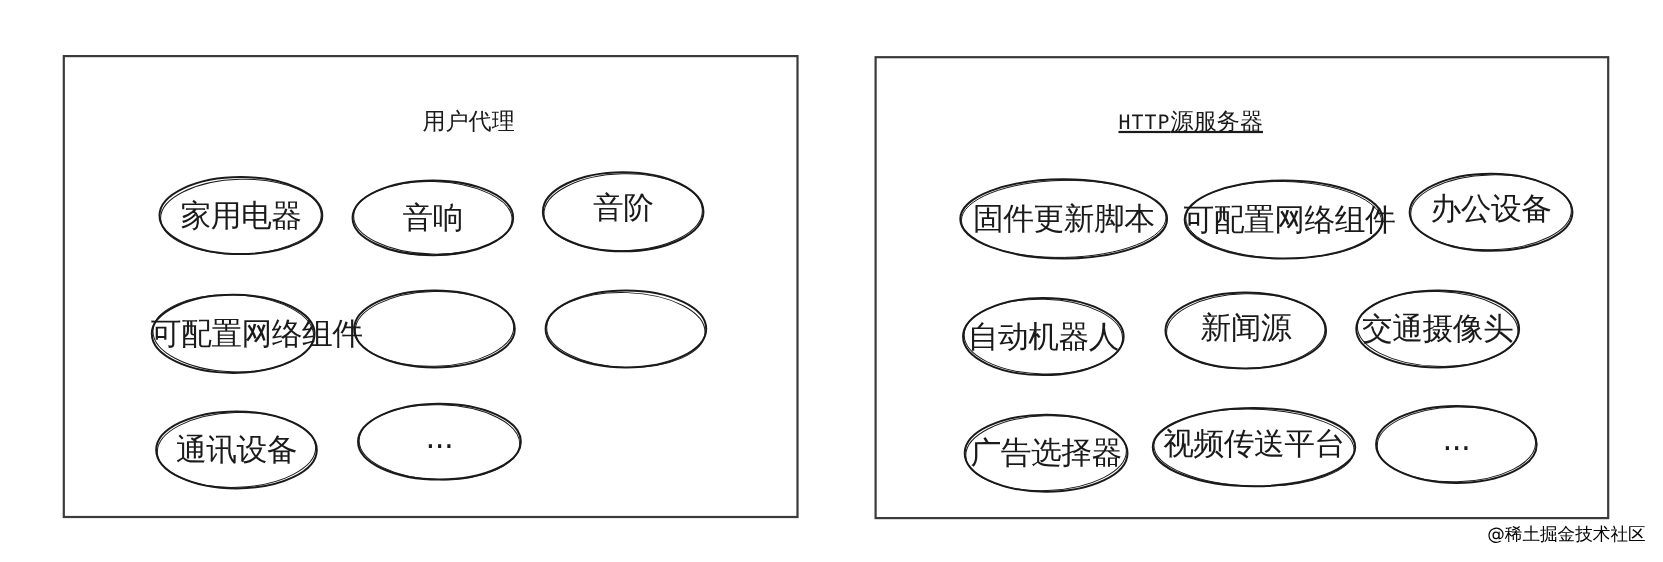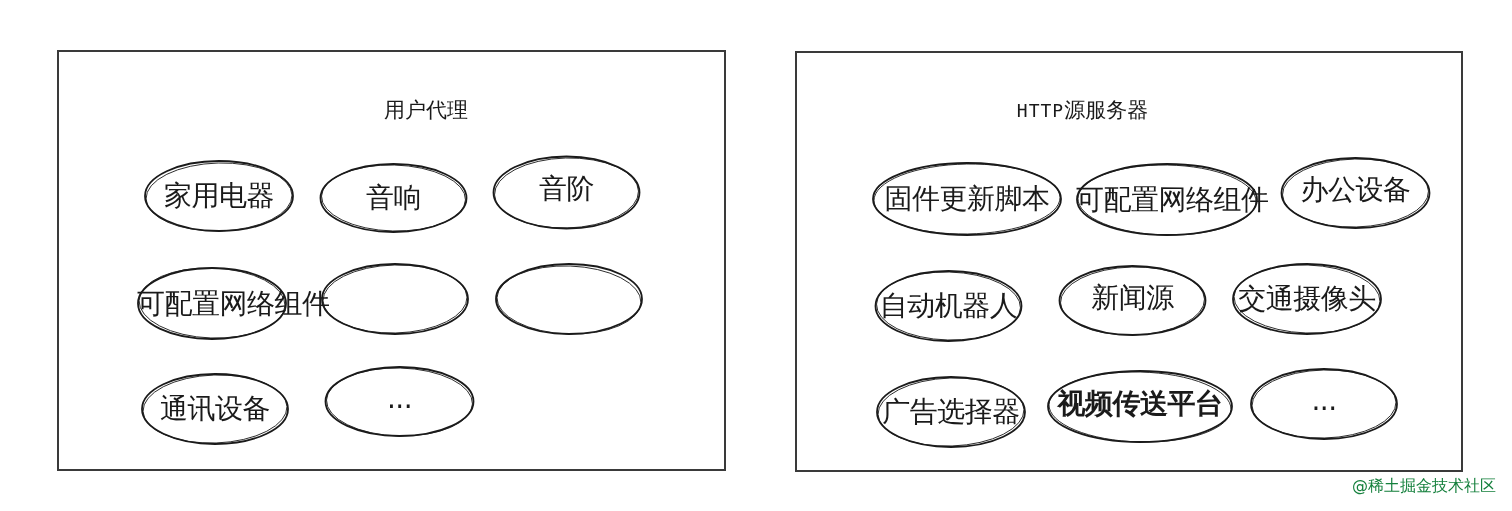--- a/index.html
+++ b/index.html
@@ -4,21 +4,21 @@
   <style>
     html, body { margin: 0; padding: 0; background: #ffffff; }
     body { width: 1512px; height: 511px; position: relative; overflow: hidden;
            font-family: "DejaVu Sans", sans-serif; color: #1a1a1a; }
     .panel { position: absolute; border: 2px solid #3a3a3a; box-sizing: border-box; background: #fff; }
     .panel-title { position: absolute; left: 0; right: 0; text-align: center; font-size: 21px; }
     .node { position: absolute; box-sizing: border-box; }
     .node svg { position: absolute; left: 0; top: 0; width: 100%; height: 100%; overflow: visible; }
     .node .label { position: absolute; left: 0; right: 0; top: 50%; transform: translateY(-50%);
                    text-align: center; font-size: 28px; white-space: nowrap; letter-spacing: -0.5px; }
-    .watermark { position: absolute; right: 16px; top: 476px; font-size: 16px; color: #15803d; }
+    .watermark { position: absolute; right: 16px; top: 476px; font-size: 16px; color: #000000; }
     .http { font-family: "DejaVu Sans Mono", monospace; letter-spacing: 1px; font-size: 18px; }
   </style>
 </head>
 <body>
 
 <div class="panel" style="left:57px; top:50px; width:669px; height:421px;"></div>
 <div class="panel-title" style="left:57px; width:738px; right:auto; top:96px;">用户代理</div>
 
 <div class="node" style="left:144px; top:160px; width:150px; height:72px;">
   <svg viewBox="0 0 150 72">
@@ -71,21 +71,21 @@
 </div>
 <div class="node" style="left:324px; top:366px; width:151px; height:71px;">
   <svg viewBox="0 0 151 71">
       <ellipse cx="75.5" cy="35.5" rx="74" ry="34.5" fill="none" stroke="#1a1a1a" stroke-width="1.8"></ellipse>
       <ellipse cx="75.5" cy="36" rx="73" ry="34" fill="none" stroke="#1a1a1a" stroke-width="0.9" transform="rotate(1.5 75.5 35.5)"></ellipse>
     </svg>
   <span class="label" style="margin-top:-4px;">...</span>
 </div>
 
 <div class="panel" style="left:795px; top:51px; width:668px; height:421px;"></div>
-<div class="panel-title" style="left:795px; width:575px; right:auto; top:96px;">
+<div class="panel-title" style="left:795px; width:575px; right:auto; top:96px;text-decoration:underline;">
   <span class="http">HTTP</span><span>源服务器</span>
 </div>
 
 <div class="node" style="left:872px; top:162px; width:190px; height:74px;">
   <svg viewBox="0 0 190 74">
       <ellipse cx="95" cy="37" rx="94" ry="36" fill="none" stroke="#1a1a1a" stroke-width="1.8"></ellipse>
       <ellipse cx="95" cy="37" rx="93" ry="35" fill="none" stroke="#1a1a1a" stroke-width="0.9" transform="rotate(-1 95 37)"></ellipse>
     </svg>
   <span class="label">固件更新脚本</span>
 </div>
@@ -126,21 +126,21 @@
   <span class="label">交通摄像头</span>
 </div>
 
 <div class="node" style="left:876px; top:376px; width:150px; height:72px;">
   <svg viewBox="0 0 150 72">
       <ellipse cx="75" cy="36" rx="74" ry="35" fill="none" stroke="#1a1a1a" stroke-width="1.8"></ellipse>
       <ellipse cx="75" cy="36" rx="73" ry="34" fill="none" stroke="#1a1a1a" stroke-width="0.9" transform="rotate(-2 75 36)"></ellipse>
     </svg>
   <span class="label">广告选择器</span>
 </div>
-<div class="node" style="left:1047px; top:370px; width:186px; height:73px;font-weight:bold;">
+<div class="node" style="left:1047px; top:370px; width:186px; height:73px;">
   <svg viewBox="0 0 186 73">
       <ellipse cx="93" cy="36.5" rx="92" ry="35.5" fill="none" stroke="#1a1a1a" stroke-width="1.8"></ellipse>
       <ellipse cx="93" cy="37" rx="91" ry="35" fill="none" stroke="#1a1a1a" stroke-width="0.9" transform="rotate(1.5 93 36.5)"></ellipse>
     </svg>
   <span class="label" style="margin-top:-3px;">视频传送平台</span>
 </div>
 <div class="node" style="left:1250px; top:368px; width:148px; height:72px;">
   <svg viewBox="0 0 148 72">
       <ellipse cx="74" cy="36" rx="73" ry="35" fill="none" stroke="#1a1a1a" stroke-width="1.8"></ellipse>
       <ellipse cx="74" cy="36" rx="72" ry="34" fill="none" stroke="#1a1a1a" stroke-width="0.9" transform="rotate(-1.5 74 36)"></ellipse>

